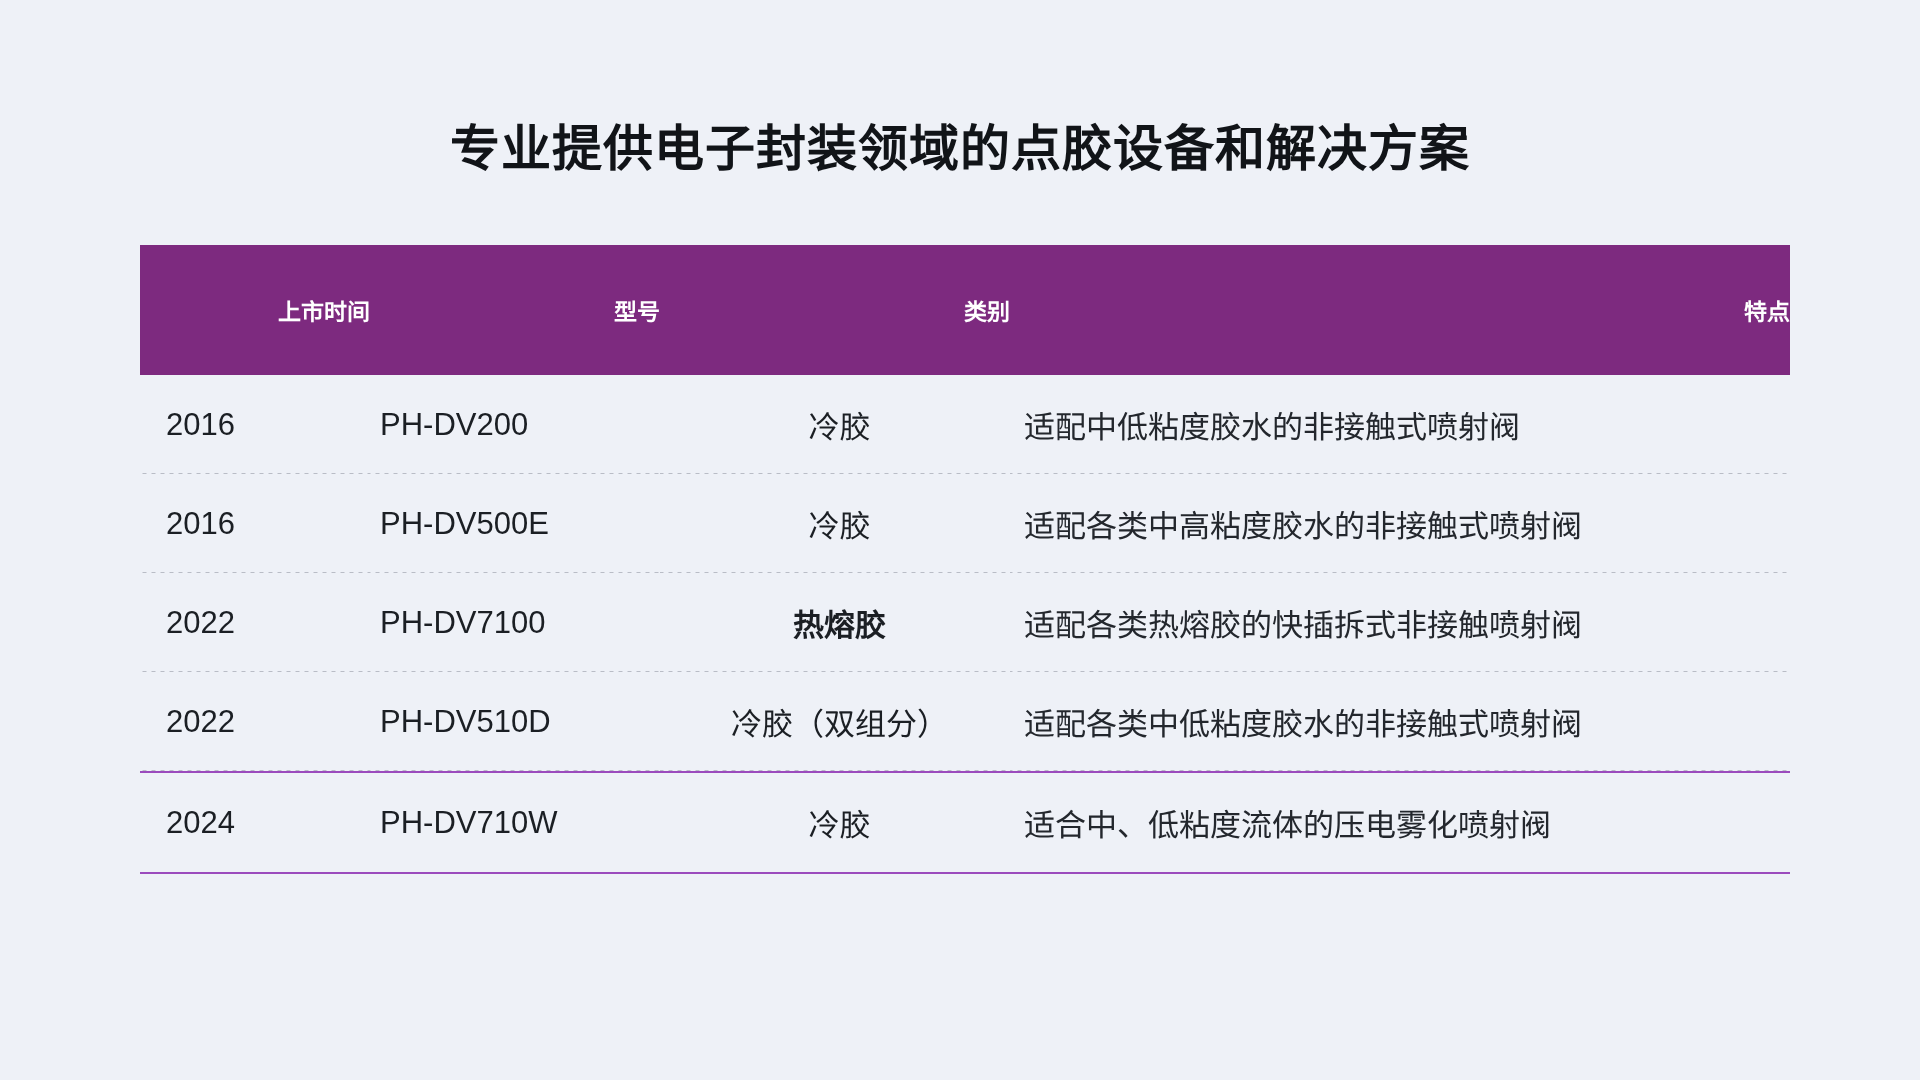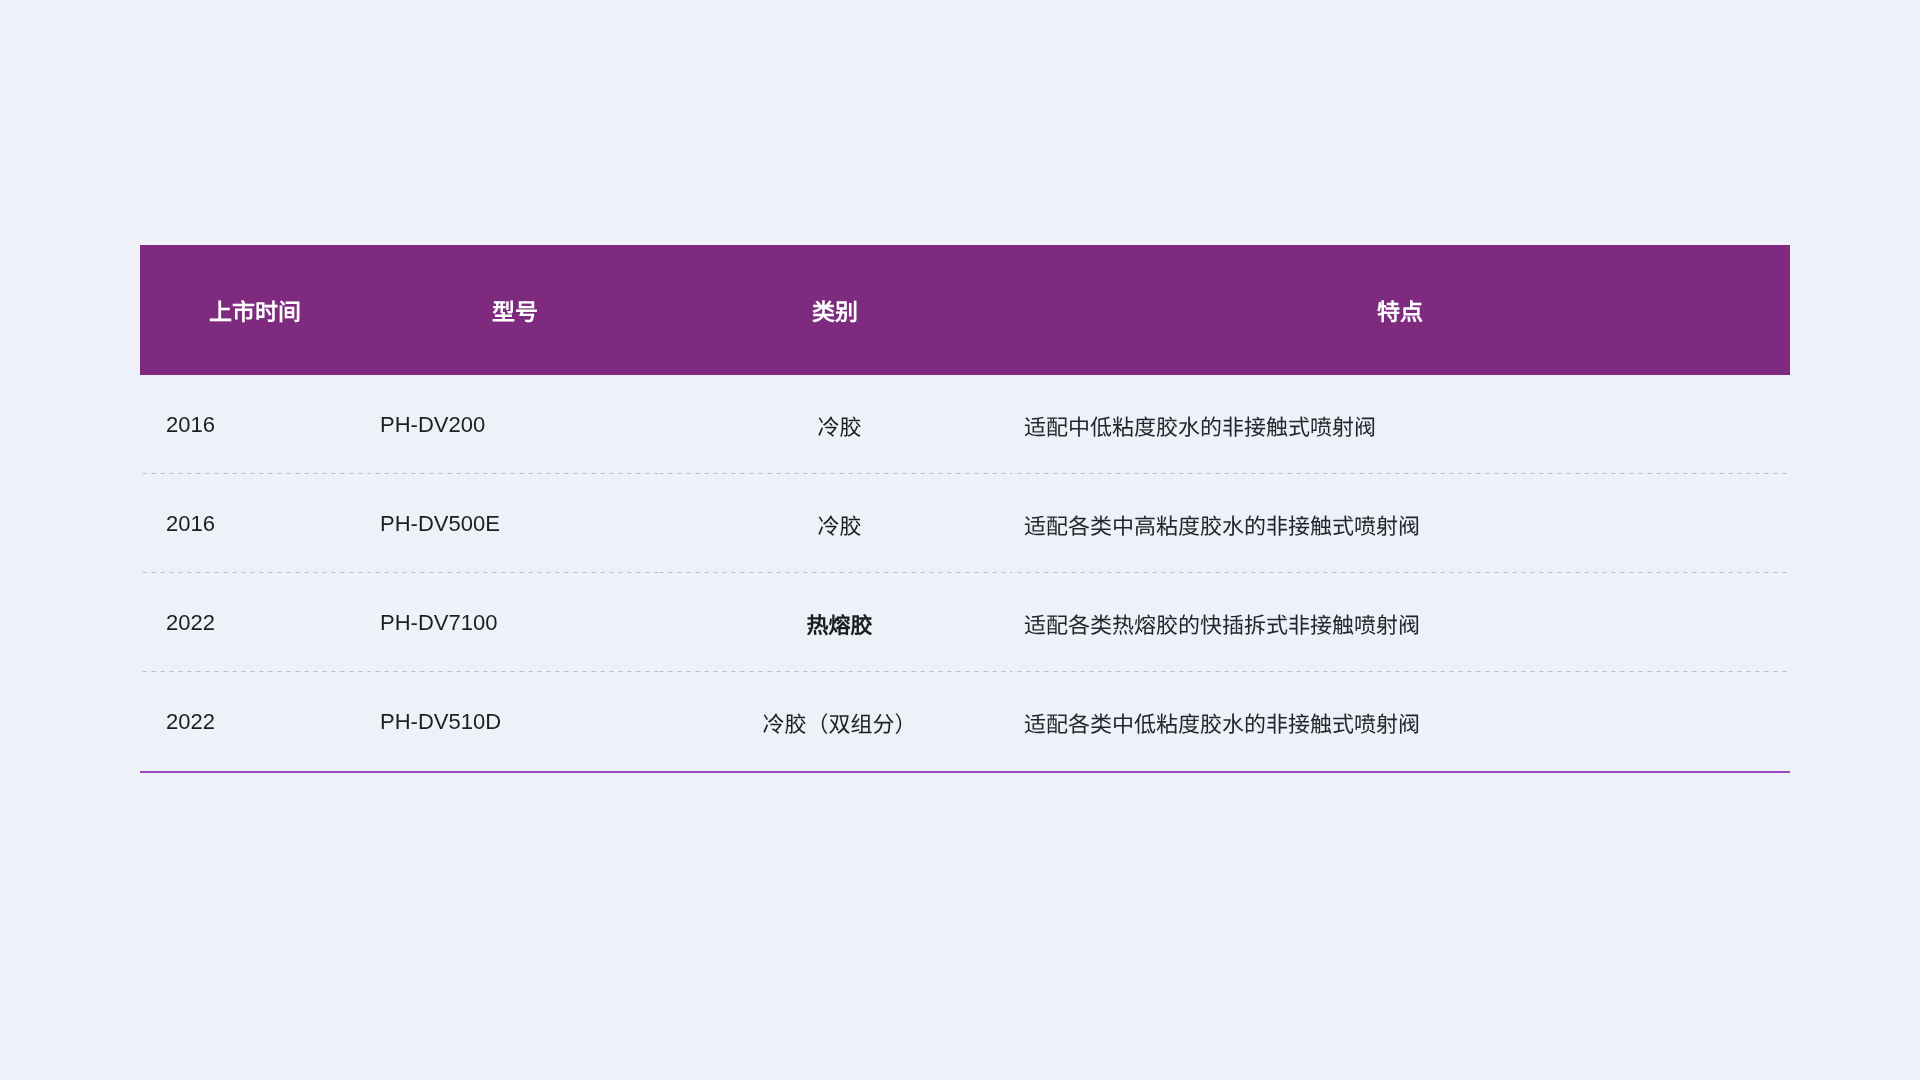--- a/index.html
+++ b/index.html
@@ -40,37 +40,37 @@
   table.spec {
     width: 100%;
     border-collapse: collapse;
     table-layout: fixed;
   }
   table.spec thead th {
     background: #7d2a7f;
     color: #ffffff;
     font-size: 23px;
     font-weight: 700;
-    text-align: center;
+    text-align: right;
     height: 130px;
     padding: 0 0 0 0;
     vertical-align: middle;
   }
   col.c-time  { width: 230px; }
   col.c-model { width: 290px; }
   col.c-type  { width: 350px; }
   col.c-feat  { width: 780px; }
 
   thead th.th-time  { padding-left: 26px; }
   thead th.th-model { padding-left: 10px; }
   thead th.th-type  { padding-left: 10px; }
   thead th.th-feat  { padding-left: 14px; }
 
   tbody td {
-    font-size: 22px;
+    font-size: 31px;
     color: #1b1f24;
     height: 97px;
     vertical-align: middle;
     background-image: linear-gradient(to right, #b9bdc6 50%, rgba(255,255,255,0) 0%);
     background-position: bottom;
     background-size: 9px 1px;
     background-repeat: repeat-x;
   }
   tbody tr:last-child td {
     background-image: none;
@@ -86,20 +86,21 @@
 
   td.td-type.light { font-weight: 400; }
 
   .feat b { font-weight: 400; }
 </style>
 </head>
 <body>
 
 <div class="page">
 
+  <div class="title">专业提供电子封装领域的点胶设备和解决方案</div>
 
   <div class="table-wrap">
     <table class="spec">
       <colgroup>
         <col class="c-time">
         <col class="c-model">
         <col class="c-type">
         <col class="c-feat">
       </colgroup>
       <thead>
@@ -128,17 +129,23 @@
             <td class="td-model">PH-DV7100</td>
             <td class="td-type">热熔胶</td>
             <td class="td-feat feat">适配各类<b>热熔胶的快插拆式</b>非接触喷射阀</td>
           </tr>
           <tr>
             <td class="td-time">2022</td>
             <td class="td-model">PH-DV510D</td>
             <td class="td-type light">冷胶（双组分）</td>
             <td class="td-feat feat">适配各类<b>中低粘度胶水</b>的非接触式喷射阀</td>
           </tr>
+          <tr class="accent-top">
+            <td class="td-time">2024</td>
+            <td class="td-model">PH-DV710W</td>
+            <td class="td-type light">冷胶</td>
+            <td class="td-feat feat">适合<b>中、低粘度流体的压电雾化</b>喷射阀</td>
+          </tr>
         </tbody>
     </table>
   </div>
 
 </div>
 
 </body></html>

